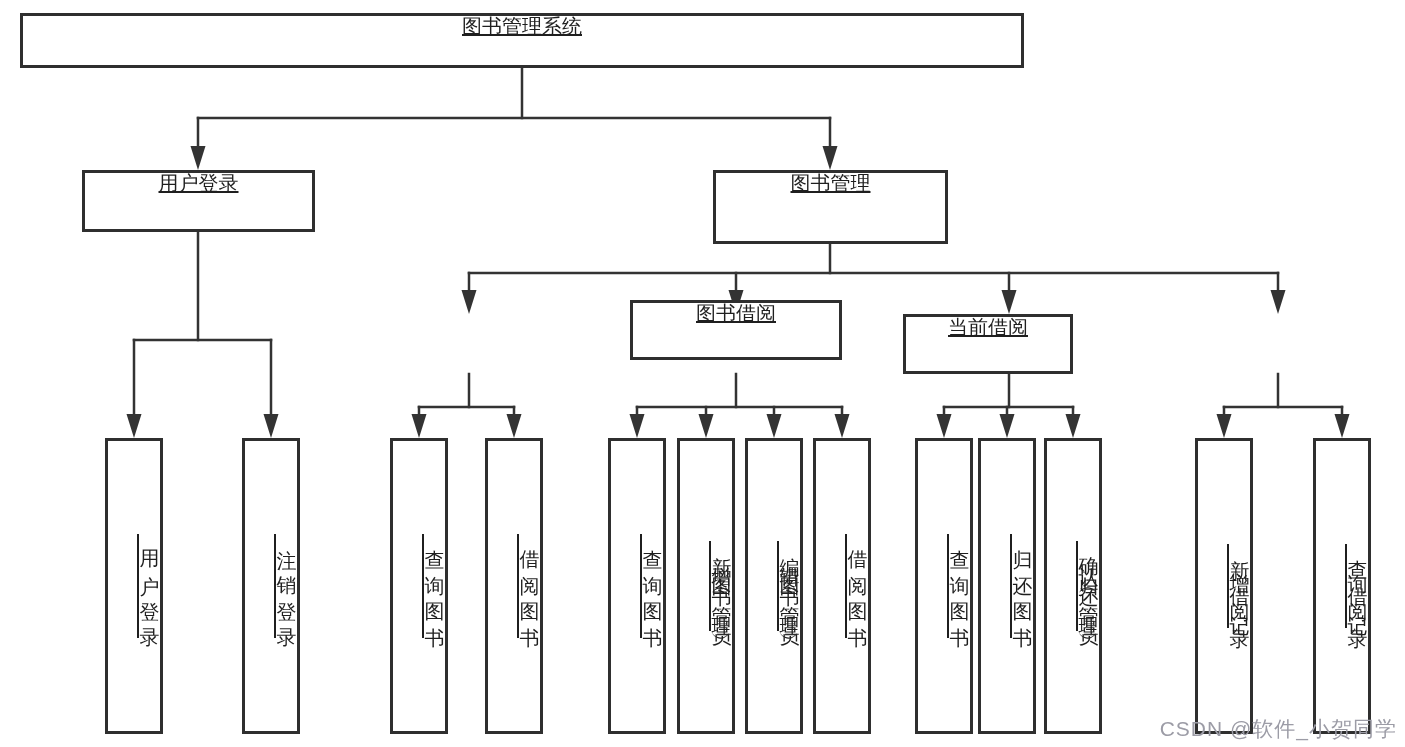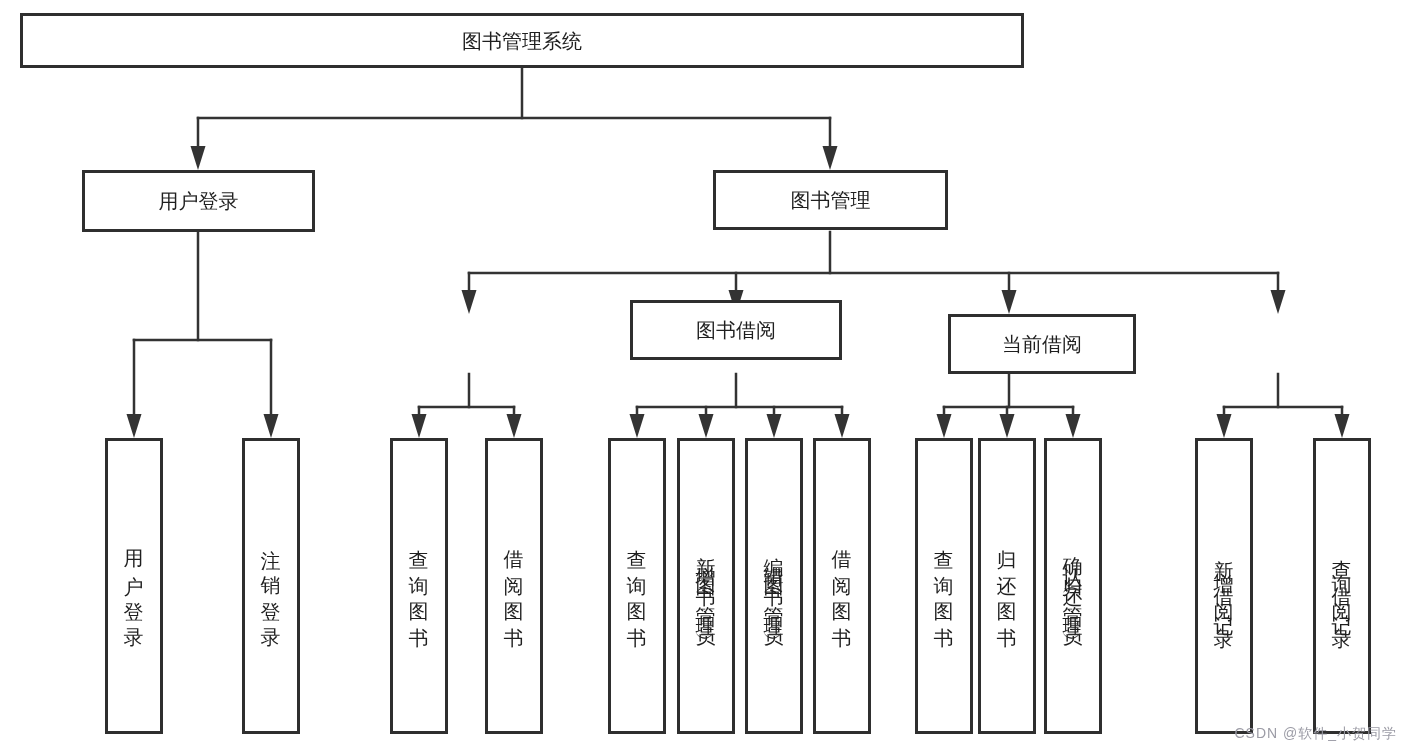--- a/index.html
+++ b/index.html
@@ -9,35 +9,36 @@
     background:#ffffff;
     font-family:"Liberation Sans","DejaVu Sans",sans-serif;
     overflow:hidden;
   }
   #connectors{position:absolute;left:0;top:0;z-index:0;}
   .node{
     position:absolute;z-index:1;
     background:#ffffff;
     border:3px solid #2f2f2f;
     box-sizing:border-box;
-    display:flex;align-items:center;justify-content:center;
+    display:flex;align-items:flex-start;justify-content:center;
     color:#1f1f1f;font-size:20px;line-height:1;
     text-align:center;
+    text-decoration:underline;
   }
   .leaf{
     writing-mode:vertical-rl;
     text-orientation:mixed;
     letter-spacing:26px;
   }
   .leaf.ls-m{letter-spacing:14px;}
   .leaf.ls-s{letter-spacing:10px;}
   #watermark{
     position:absolute;z-index:2;
     right:8px;bottom:4px;
-    font-size:14px;color:#9c9ca6;
+    font-size:21px;color:#9c9ca6;
     letter-spacing:1px;
     white-space:nowrap;
     text-align:right;
   }
 </style>
 </head>
 <body>
 
 <div id="stage">
 
@@ -96,28 +97,28 @@
       <polygon points="1334.5,414 1349.5,414 1342,438" fill="#333333"></polygon>
     </svg>
 
   <div class="node" style="left:20px;top:13px;width:1004px;height:55px">
     <span>图书管理系统</span>
   </div>
 
   <div class="node" style="left:82px;top:170px;width:233px;height:62px">
     <span>用户登录</span>
   </div>
-  <div class="node" style="left:713px;top:170px;width:235px;height:60px">
+  <div class="node" style="left:713px;top:170px;width:235px;height:74px">
     <span>图书管理</span>
   </div>
 
   <div class="node" style="left:630px;top:300px;width:212px;height:60px">
     <span>图书借阅</span>
   </div>
-  <div class="node" style="left:948px;top:314px;width:188px;height:60px">
+  <div class="node" style="left:903px;top:314px;width:170px;height:60px">
     <span>当前借阅</span>
   </div>
 
   <div class="node leaf" style="left:105px;top:438px;width:58px;height:296px">
     <span>用户登录</span>
   </div>
   <div class="node leaf" style="left:242px;top:438px;width:58px;height:296px">
     <span>注销登录</span>
   </div>
 

